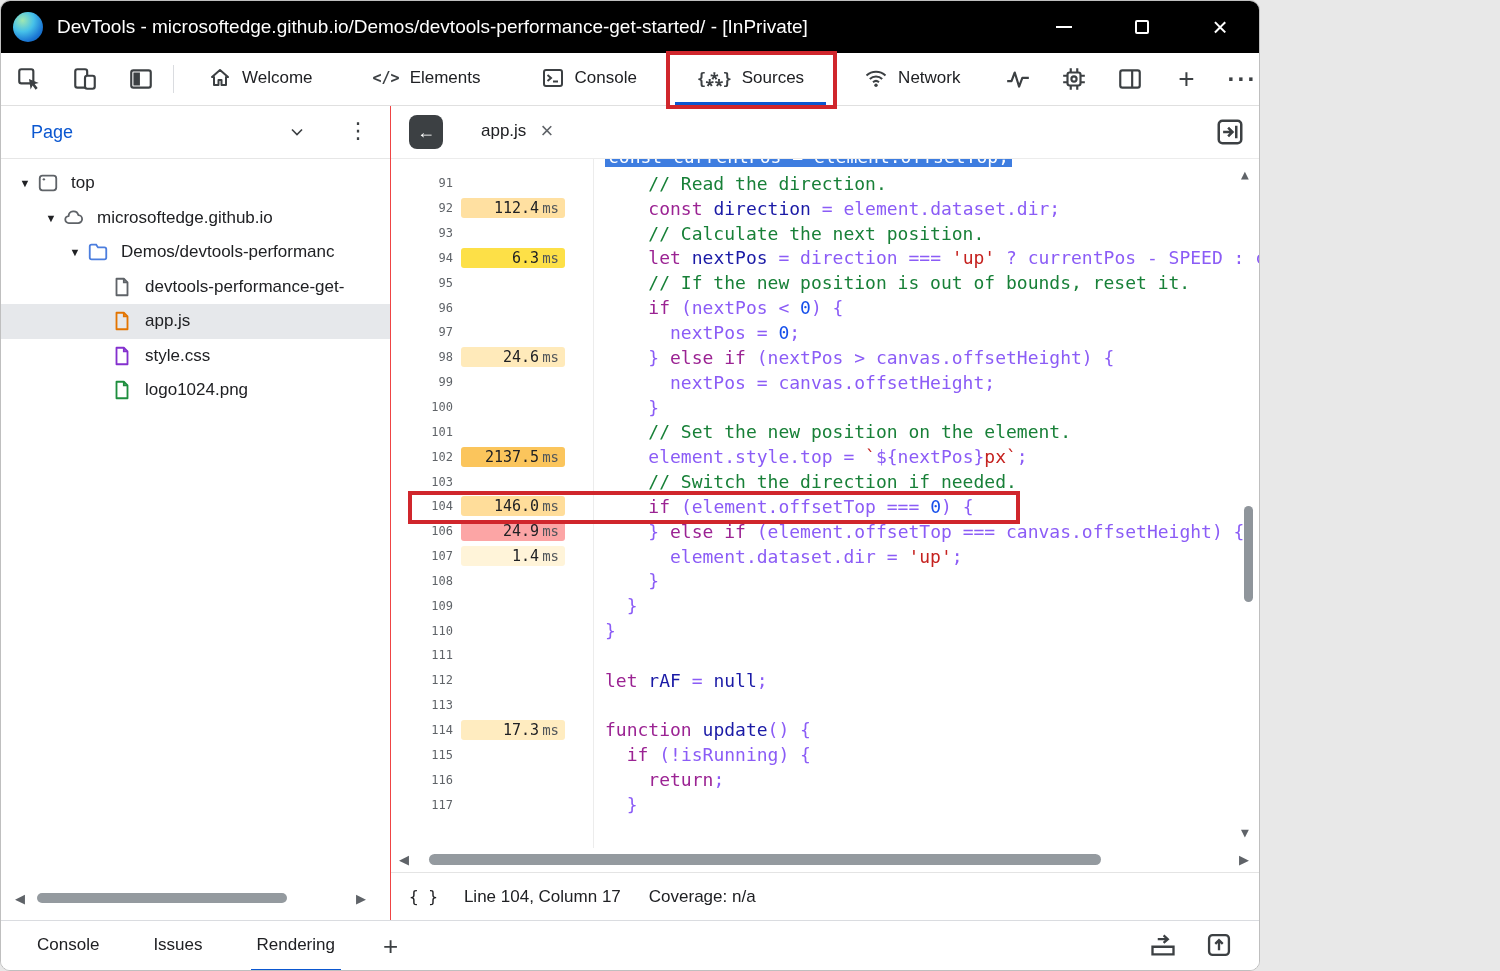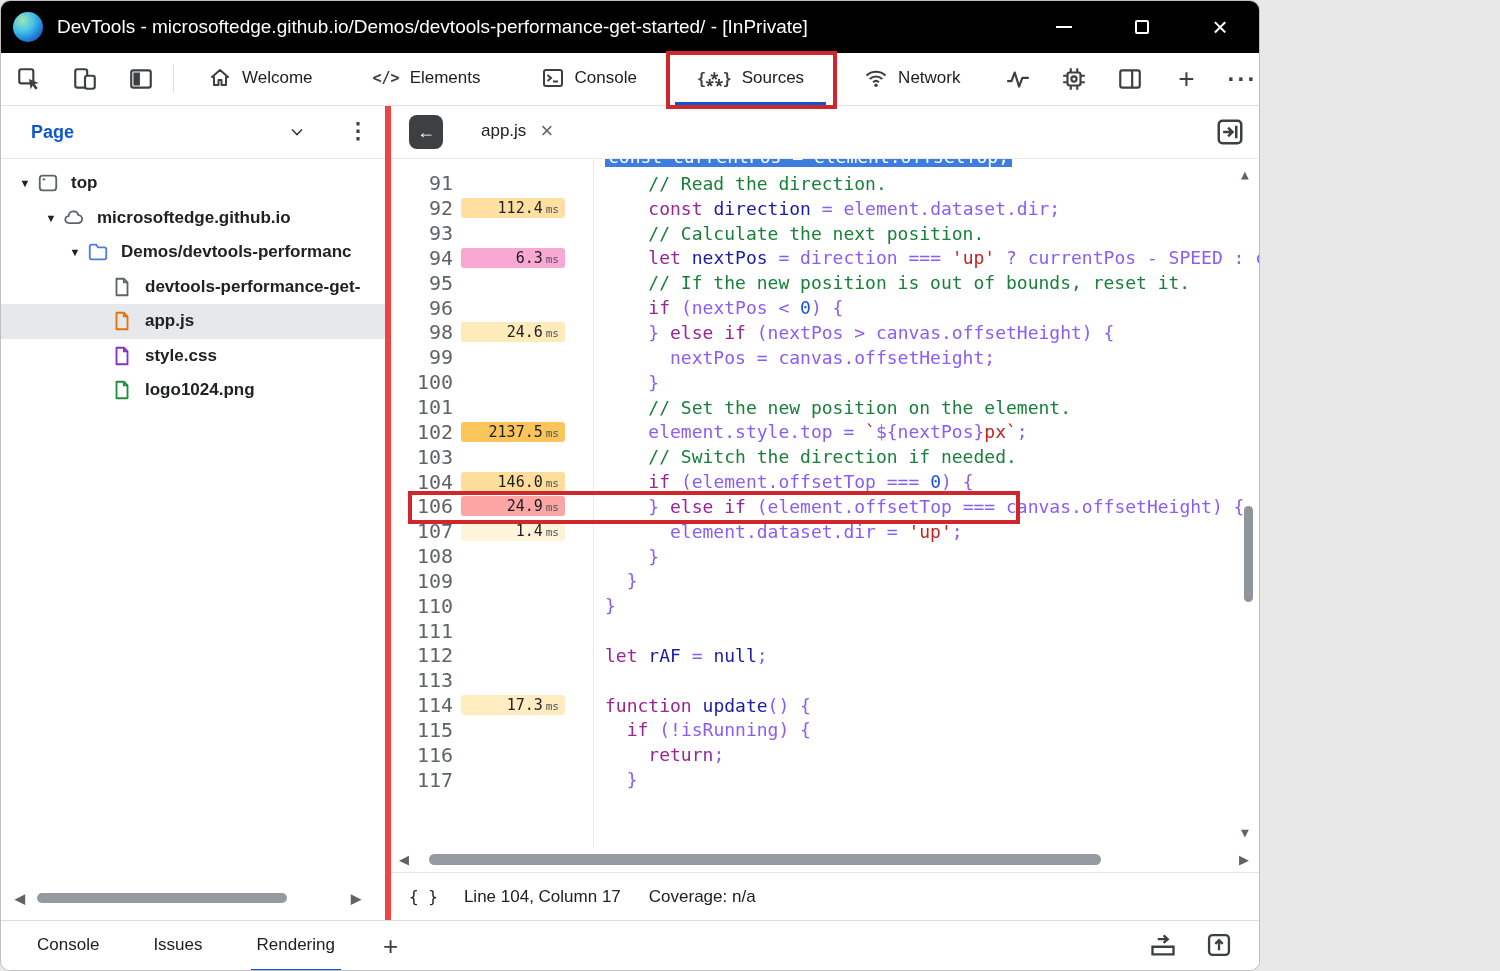--- a/index.html
+++ b/index.html
@@ -30,21 +30,21 @@
   .plus-glyph { font-size:28px; font-weight:300; color:#3c4043; line-height:1; }
   .dots-glyph { font-size:24px; font-weight:bold; letter-spacing:2px; color:#3c4043; }
   .help-circle { width:27px; height:27px; border:2px solid #3c4043; border-radius:50%; display:flex;
                  align-items:center; justify-content:center; font-size:16px; font-weight:bold; color:#3c4043; }
   .tb-right { margin-left:auto; display:flex; padding-right:6px; }
 
   
   .main { display:flex; height:814px; }
 
   
-  .sidebar { width:390px; flex:none; border-right:6px solid #ef4444; position:relative; overflow:hidden;font-weight:bold; }
+  .sidebar { width:390px; flex:none; border-right:1px solid #ef4444; position:relative; overflow:hidden; }
   .sb-header { height:53px; border-bottom:1px solid #e6e6e6; position:relative; display:flex; align-items:center; }
   .sb-title { margin-left:30px; font-size:18px; color:#0b57d0; }
   .sb-chevron { position:absolute; left:286px; top:16px; color:#3c4043; }
   .sb-kebab { position:absolute; left:346px; top:12px; font-size:22px; color:#3c4043; }
   .tree { padding-top:7px; }
   .tree-row { height:34.5px; display:flex; align-items:center; font-size:17px; color:#202124; white-space:nowrap; overflow:hidden; }
   .tree-row.selected { background:#e6e8eb; }
   .expander { width:24px; flex:none; font-size:11px; color:#202124; text-align:center; }
   .node-icon { width:24px; height:24px; flex:none; margin-right:10px; display:flex; align-items:center; }
   .node-label { overflow:hidden; }
@@ -63,24 +63,24 @@
               font-size:17px; color:#202124; border-bottom:3px solid transparent; }
   .tab-close { font-size:22px; color:#5f6368; line-height:1; }
   .openside-btn { margin-left:auto; margin-right:14px; color:#3c4043; display:flex; }
 
   .code-wrap { flex:1; position:relative; overflow:hidden; font-family:"DejaVu Sans Mono", monospace; }
   .gutter-sep { position:absolute; left:202px; top:0; bottom:0; width:1px; background:#ececec; }
   .partial-line { height:12px; overflow:hidden; position:relative; }
   .partial-inner { display:block; margin-left:214px; margin-top:-14px; font-size:18px; line-height:24.85px; white-space:pre; }
   .sel { color:#fff; padding:0 3px; }
   .code-line { height:24.85px; display:flex; align-items:center; }
-  .ln { width:62px; flex:none; text-align:right; font-size:20px; color:#5f6368; }
+  .ln { width:62px; flex:none; text-align:right; font-size:12px; color:#5f6368; }
   .badge-col { width:104px; flex:none; margin-left:8px; display:flex; }
   .badge { width:100%; text-align:right; padding:1px 6px; border-radius:3px; font-size:15px; color:#202124; }
-  .badge .unit { font-size:11px; color:#50555a; margin-left:3px; }
+  .badge .unit { font-size:14px; color:#50555a; margin-left:3px; }
   .code-text { margin-left:40px; white-space:pre; font-size:18px; color:#202124; }
   .tk-pl { color:#8b5cf6; } .tk-kw { color:#9b2393; } .tk-df { color:#1a1aa6; }
   .tk-nm { color:#1750eb; } .tk-st { color:#c5221f; } .tk-cm { color:#188038; } .tk-at { color:#1a1aa6; }
 
   .vscroll { position:absolute; right:2px; top:2px; bottom:2px; width:18px; }
   .vscroll .arr { position:absolute; left:2px; font-size:13px; color:#5f6368; }
   .vscroll .arr.up { top:6px; } .vscroll .arr.down { bottom:6px; }
   .vthumb { position:absolute; left:5px; top:345px; width:9px; height:96px; border-radius:5px; background:#8f959b; }
 
   .ed-hscroll { height:24px; flex:none; position:relative; }
@@ -340,33 +340,38 @@
               <span class="code-text"><span class="tk-pl">    </span><span class="tk-kw">const</span><span class="tk-pl"> </span><span class="tk-df">direction</span><span class="tk-pl"> = element.dataset.dir;</span></span>
             </div>
             <div class="code-line">
               <span class="ln">93</span>
               <span class="badge-col"></span>
               <span class="code-text"><span class="tk-cm">    // Calculate the next position.</span></span>
             </div>
             <div class="code-line">
               <span class="ln">94</span>
               <span class="badge-col">
-                <span class="badge" style="background: #f9a8d4; text-align: right;"><span>6.3</span><span class="unit">ms</span></span>
+                <span class="badge" style="background: #fde047; text-align: right;"><span>6.3</span><span class="unit">ms</span></span>
               </span>
               <span class="code-text"><span class="tk-pl">    </span><span class="tk-kw">let</span><span class="tk-pl"> </span><span class="tk-df">nextPos</span><span class="tk-pl"> = direction === </span><span class="tk-st">'up'</span><span class="tk-pl"> ? currentPos - SPEED : currentPos + SPEED;</span></span>
             </div>
             <div class="code-line">
               <span class="ln">95</span>
               <span class="badge-col"></span>
               <span class="code-text"><span class="tk-cm">    // If the new position is out of bounds, reset it.</span></span>
             </div>
             <div class="code-line">
               <span class="ln">96</span>
               <span class="badge-col"></span>
               <span class="code-text"><span class="tk-pl">    </span><span class="tk-kw">if</span><span class="tk-pl"> (nextPos &lt; </span><span class="tk-nm">0</span><span class="tk-pl">) {</span></span>
+            </div>
+            <div class="code-line">
+              <span class="ln">97</span>
+              <span class="badge-col"></span>
+              <span class="code-text"><span class="tk-pl">      nextPos = </span><span class="tk-nm">0</span><span class="tk-pl">;</span></span>
             </div>
             <div class="code-line">
               <span class="ln">98</span>
               <span class="badge-col">
                 <span class="badge" style="background: rgb(255, 234, 186);"><span>24.6</span><span class="unit">ms</span></span>
               </span>
               <span class="code-text"><span class="tk-pl">    } </span><span class="tk-kw">else</span><span class="tk-pl"> </span><span class="tk-kw">if</span><span class="tk-pl"> (nextPos &gt; canvas.offsetHeight) {</span></span>
             </div>
             <div class="code-line">
               <span class="ln">99</span>

